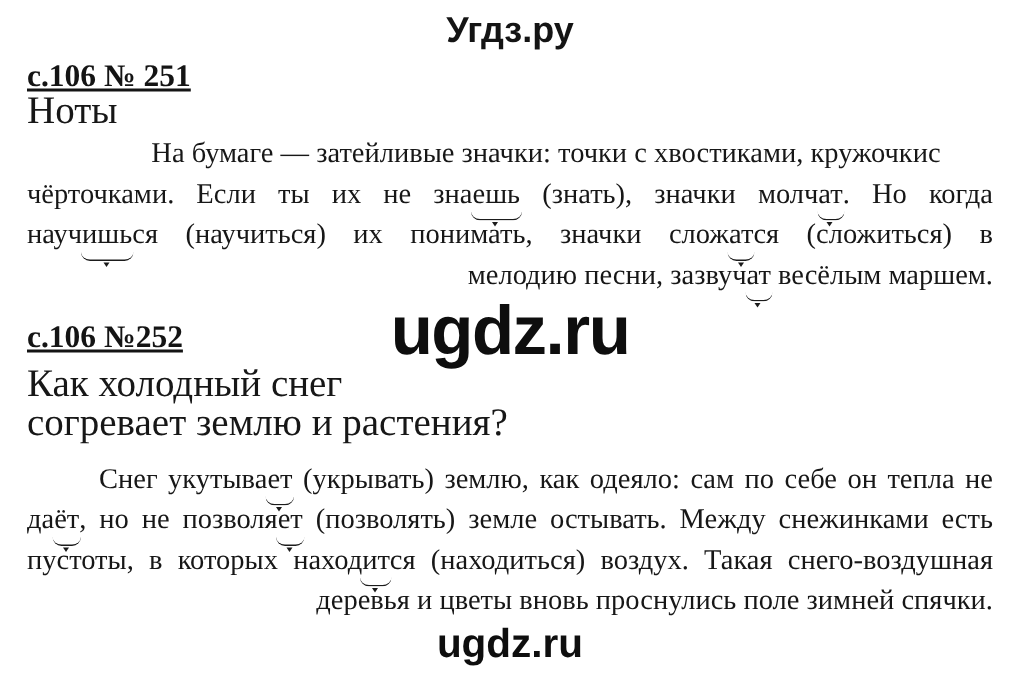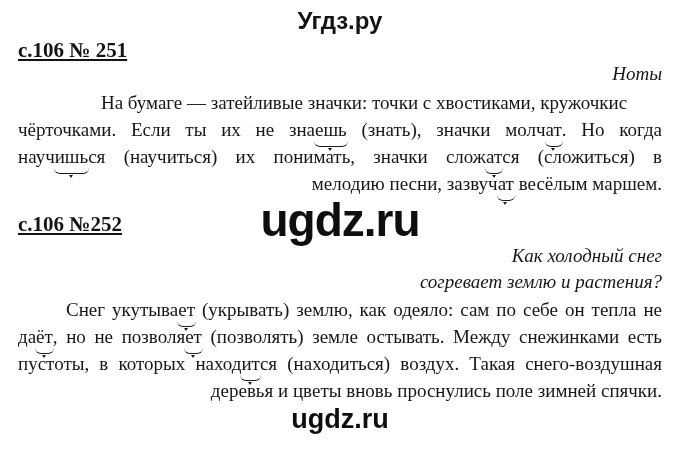--- a/index.html
+++ b/index.html
@@ -31,24 +31,23 @@
     font-weight: 700;
     font-size: 21px;
     line-height: 21px;
     text-decoration: underline;
     color: #141414;
   }
   .label-251 { margin-top: 6px; }
 
   
   .center-title {
-    text-align: right;
-    font-size: 19px;
+    text-align: left;
+    font-size: 26px;
     line-height: 22px;
-    font-style: italic;
   }
   .noty-title { margin-top: 2px; }
 
   
   .para { margin-top: 4px; }
   .line {
     margin: 0;
     font-size: 19px;
     line-height: 27px;
     white-space: normal;
@@ -143,21 +142,21 @@
   <div class="ex252-row">
     <div class="big-logo">ugdz.ru</div>
     <div class="ex-label label-252">с.106 №252</div>
   </div>
 
   <div class="titles-252">
     <div class="center-title">Как холодный снег</div>
     <div class="center-title">согревает землю и растения?</div>
   </div>
 
-  <div class="para" style="margin-top:1px">
+  <div class="para" style="margin-top:11px">
     <p class="line just indent"><span>Снег укутыва</span><span class="br">ет</span><span> (укрывать) землю, как одеяло: сам по себе он тепла не</span></p>
     <p class="line just"><span>да</span><span class="br">ёт</span><span>, но не позволя</span><span class="br">ет</span><span> (позволять) земле остывать. Между снежинками есть</span></p>
     <p class="line just"><span>пустоты, в которых наход</span><span class="br">ит</span><span>ся (находиться) воздух. Такая снего-воздушная</span></p>
     <p class="line last"><span>деревья и цветы вновь проснулись поле зимней спячки.</span></p>
   </div>
 
   <div class="footer-logo">ugdz.ru</div>
 
 </div>
 

